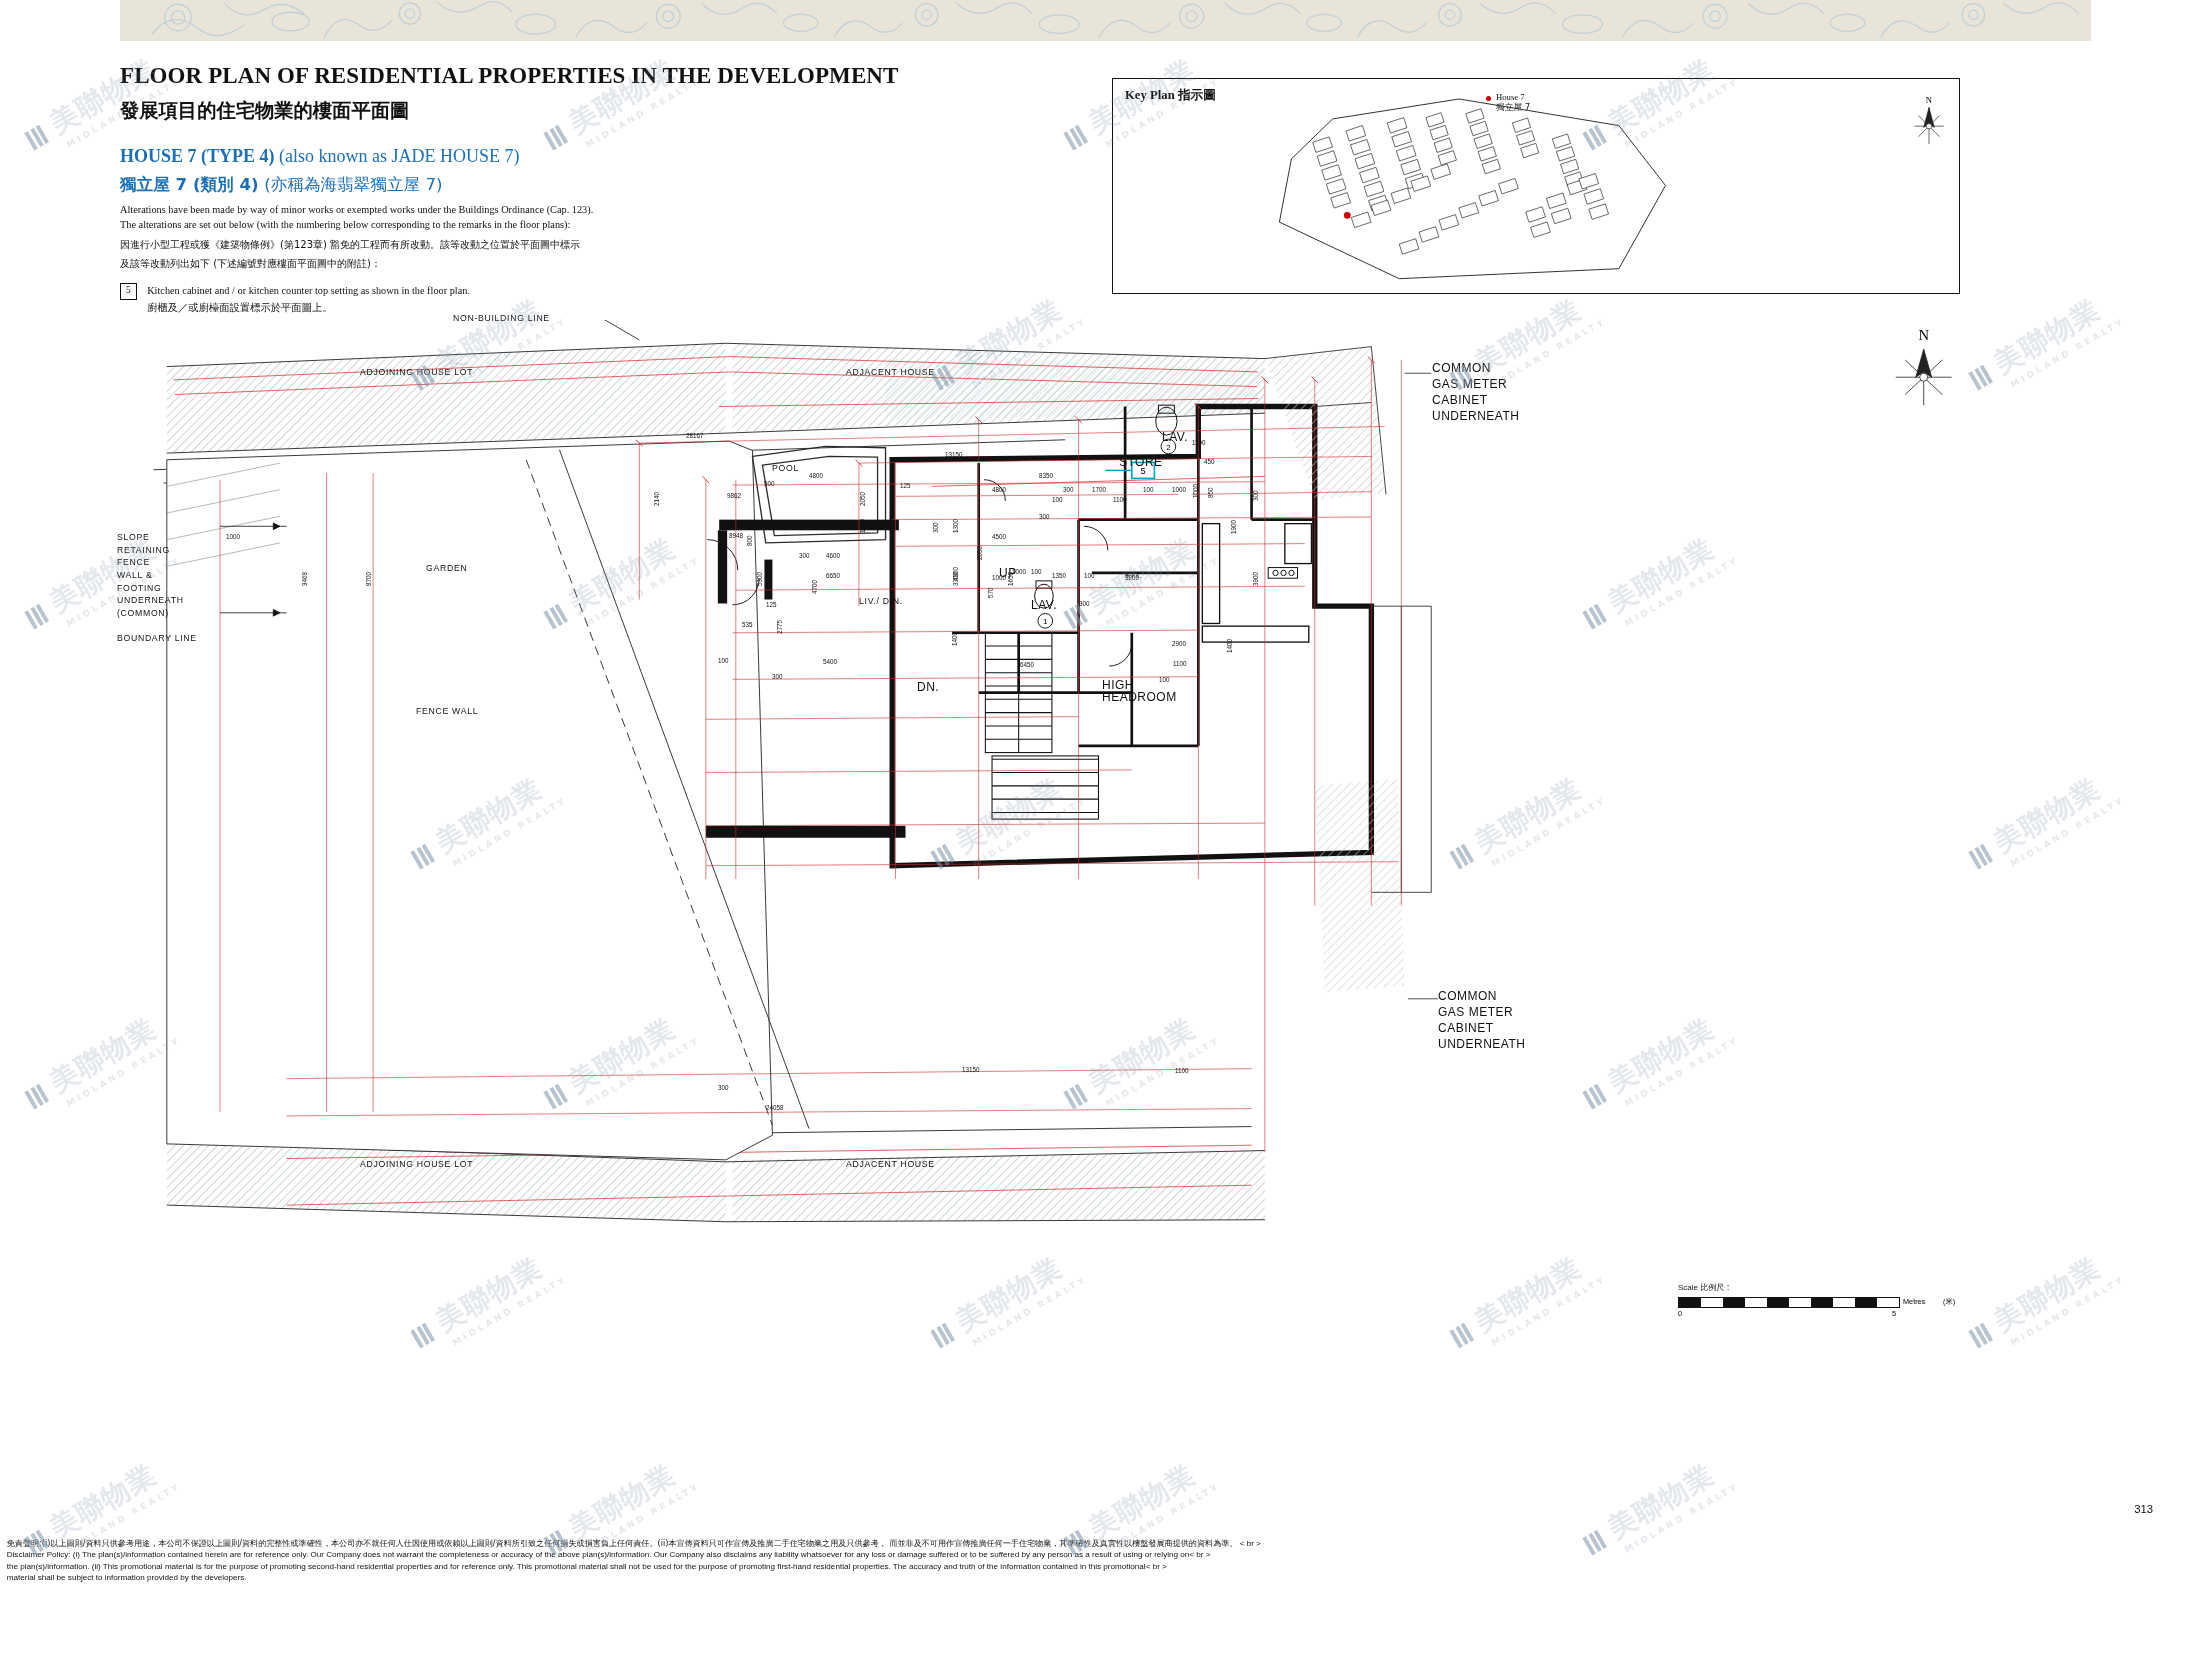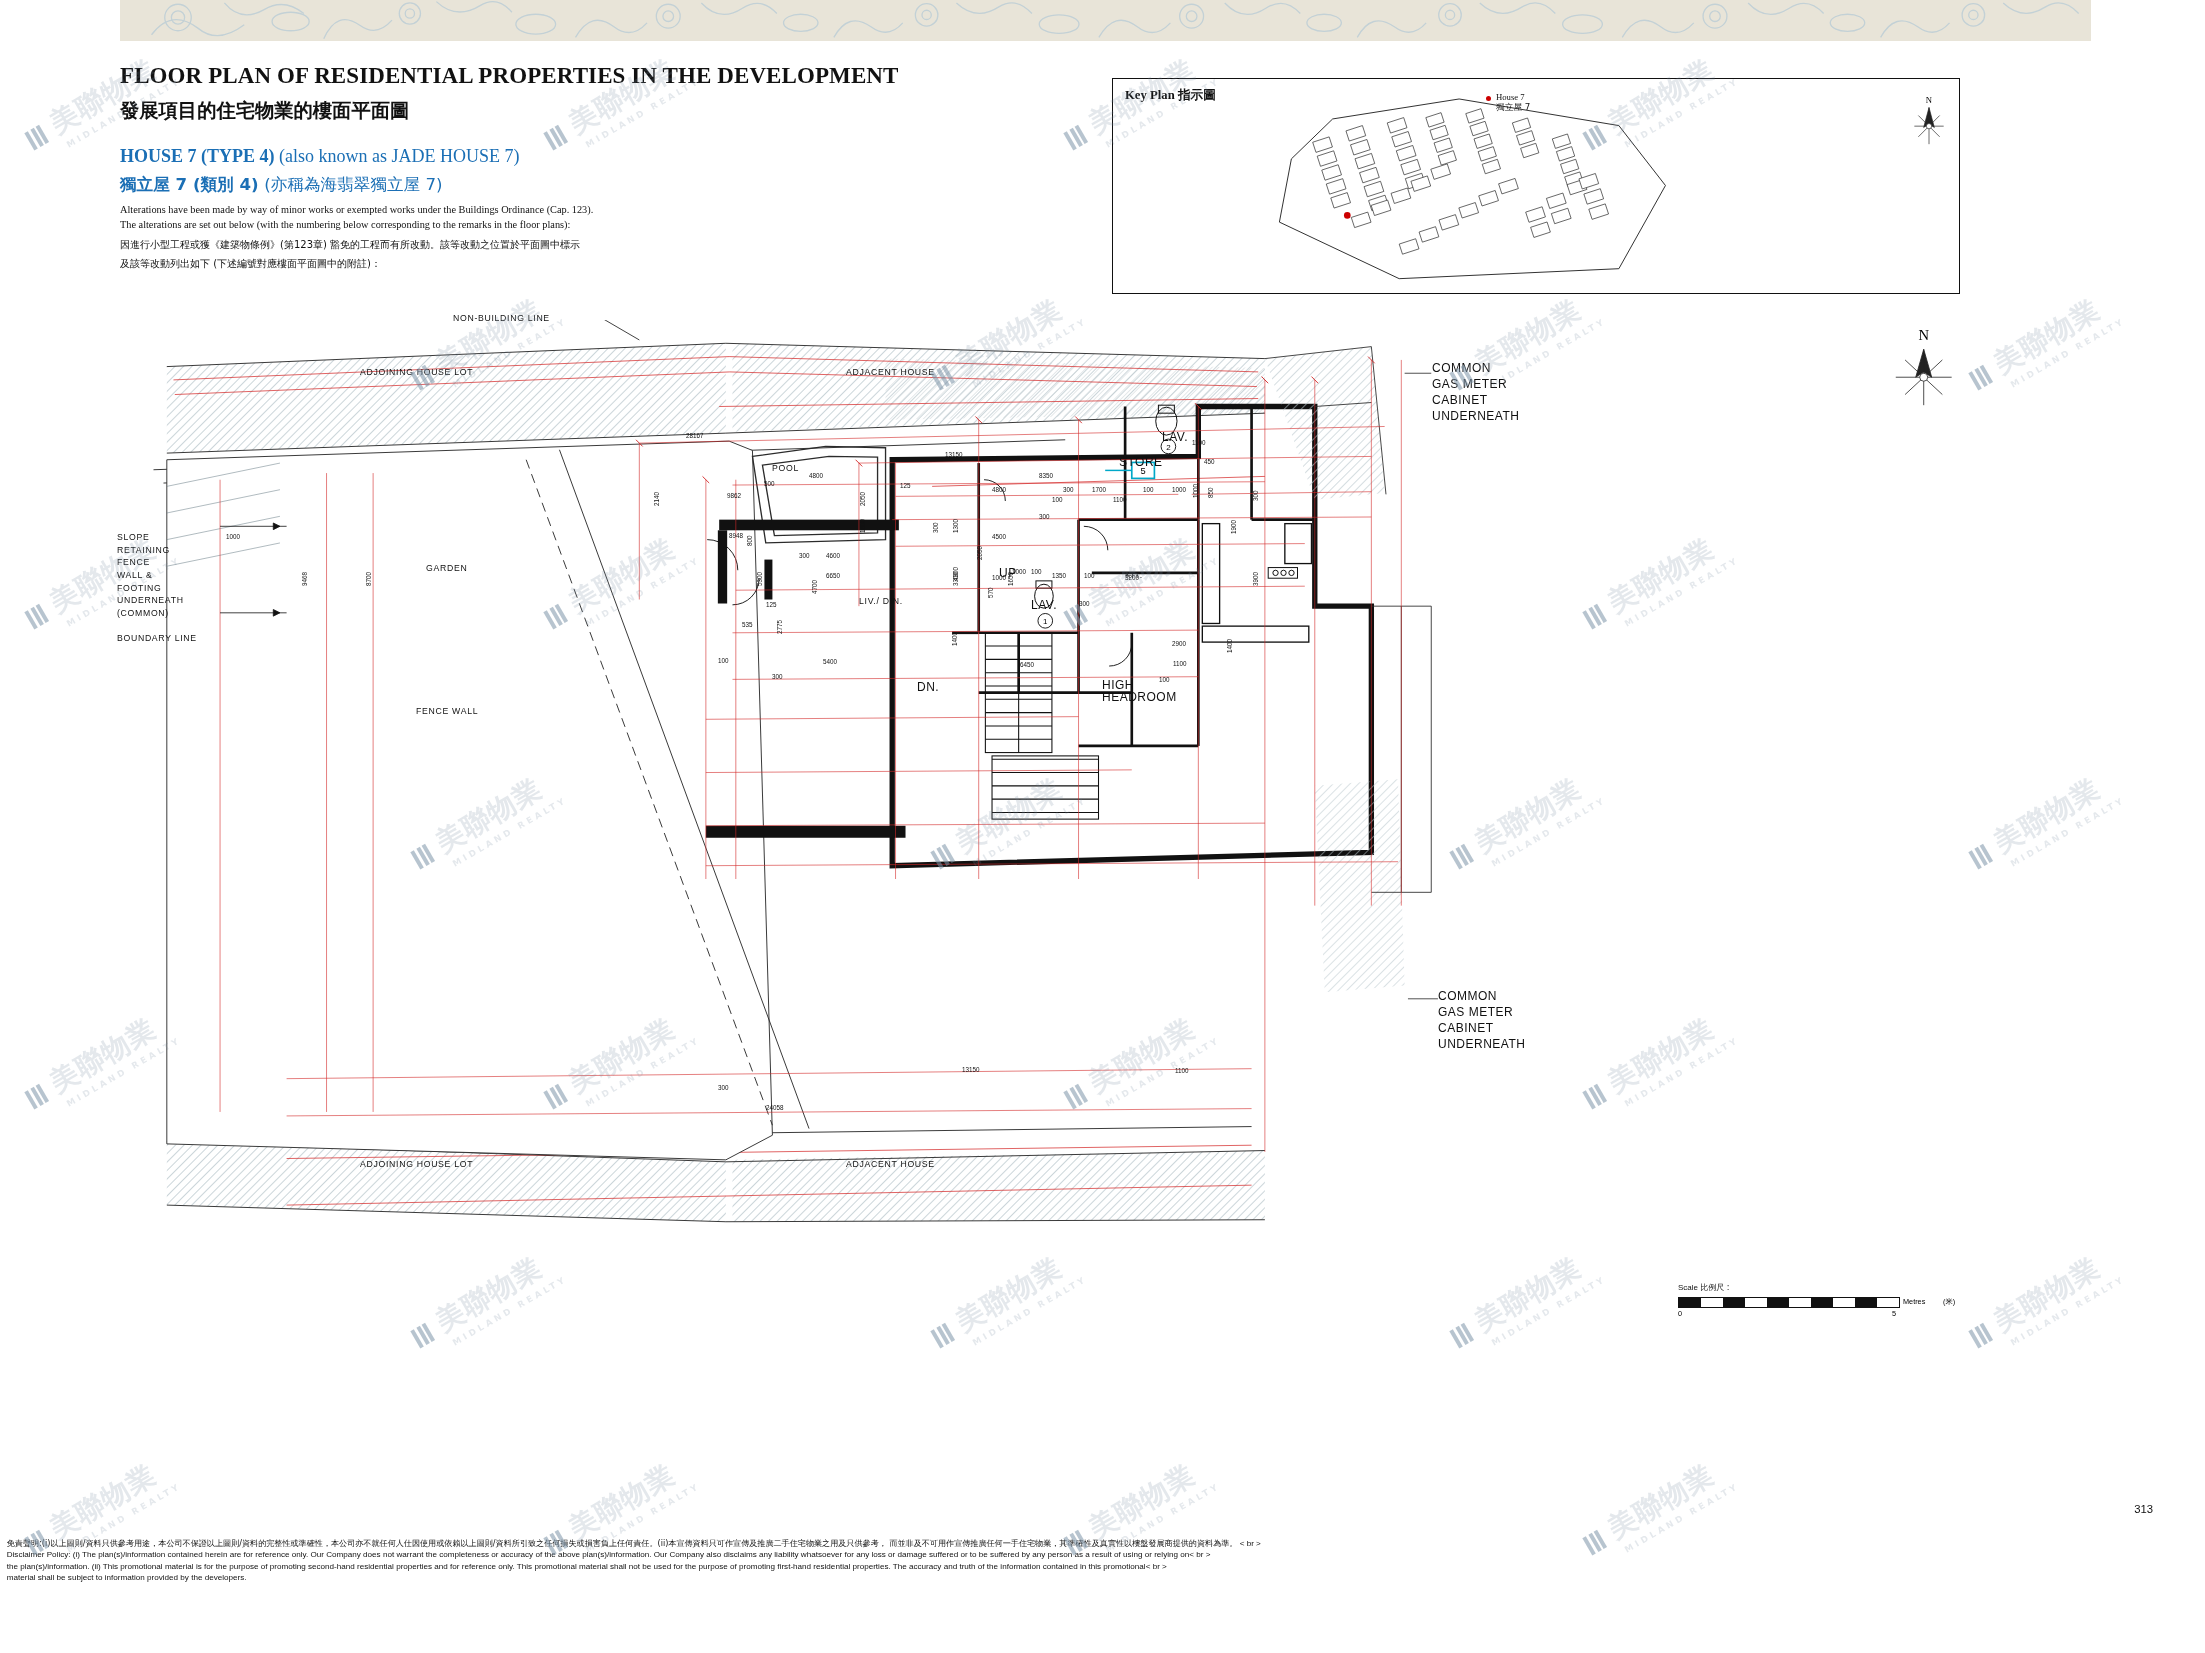--- a/index.html
+++ b/index.html
@@ -197,20 +197,27 @@
     <span class="alt">(亦稱為海翡翠獨立屋 7)</span>
   </div>
 
   <div class="para">
     <span>Alterations have been made by way of minor works or exempted works under the Buildings Ordinance (Cap. 123).</span><br>
     <span>The alterations are set out below (with the numbering below corresponding to the remarks in the floor plans):</span>
     <span class="zh">因進行小型工程或獲《建築物條例》(第123章) 豁免的工程而有所改動。該等改動之位置於平面圖中標示</span>
     <span class="zh">及該等改動列出如下 (下述編號對應樓面平面圖中的附註)：</span>
   </div>
 
+  <div class="remark">
+    <span class="num">5</span>
+    <span class="txt">
+      <span>Kitchen cabinet and / or kitchen counter top setting as shown in the floor plan.</span>
+      <span class="zh">廚櫃及／或廚檯面設置標示於平面圖上。</span>
+    </span>
+  </div>
 
   <div class="keyplan">
     <div class="keyplan-title">
       <span>Key Plan</span>
       <span class="zh">指示圖</span>
     </div>
     <div class="kp-legend">
       <span class="dot"></span><span>House 7</span>
       <span class="zh">獨立屋 7</span>
     </div>

